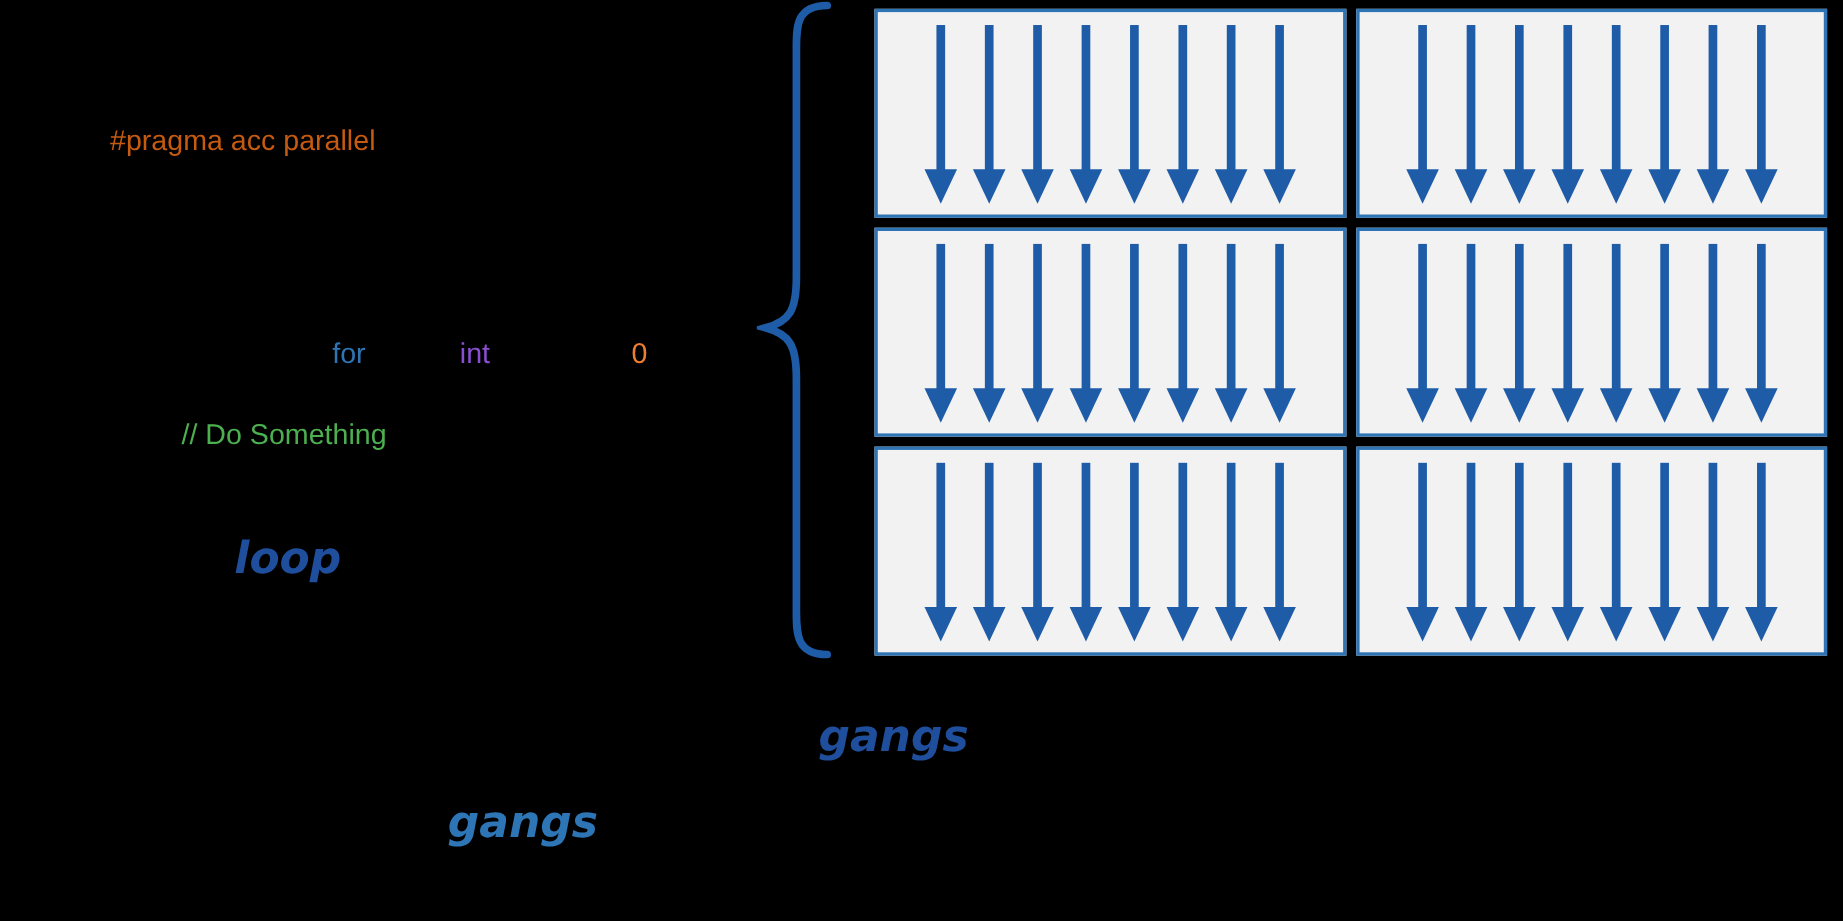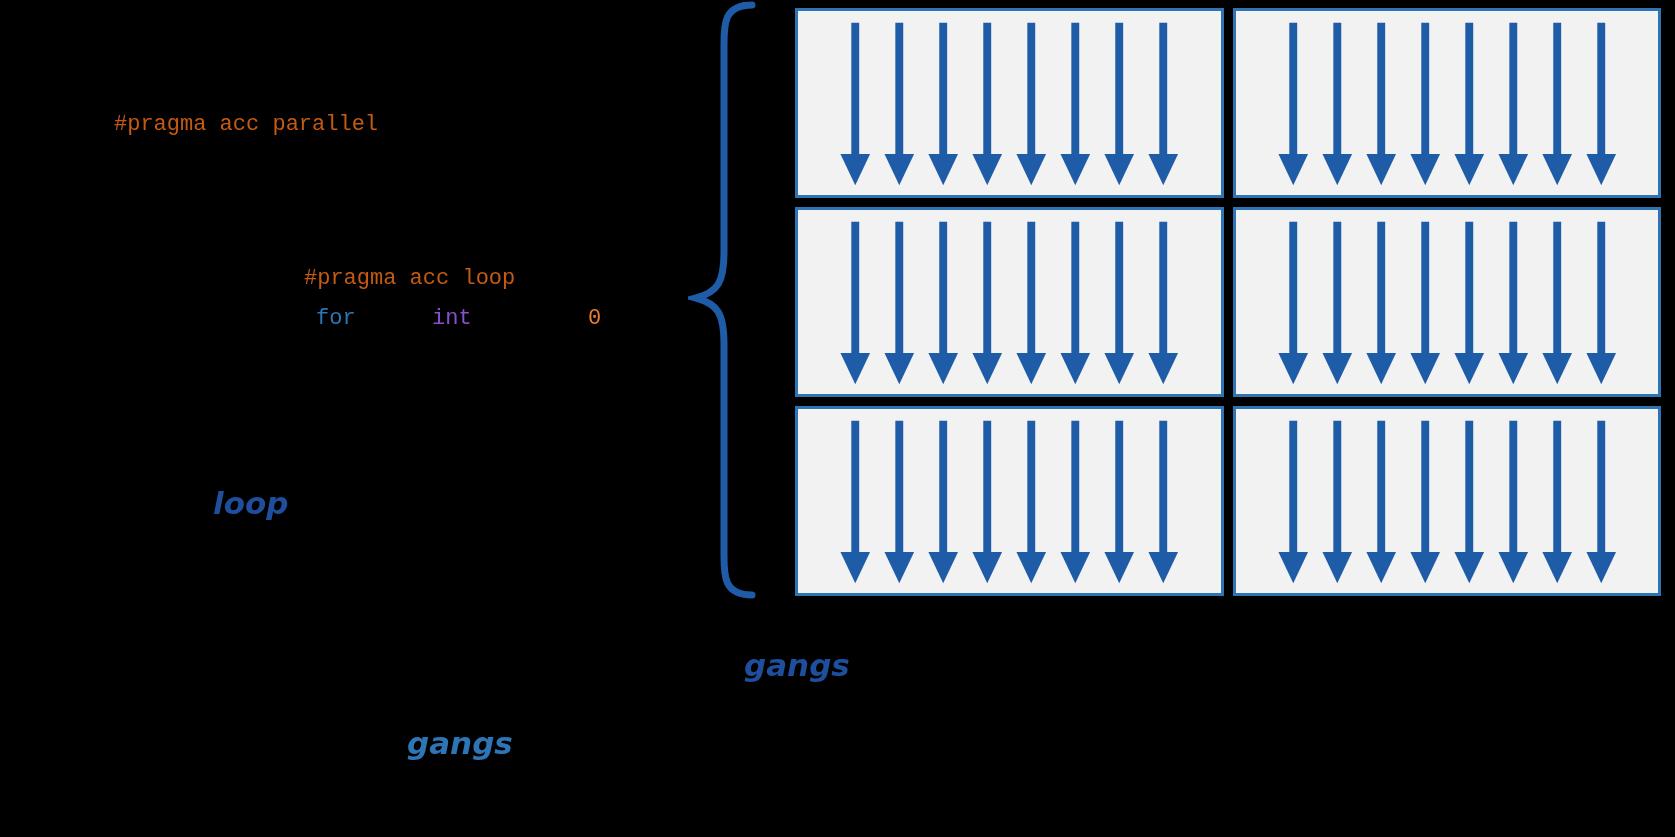--- a/index.html
+++ b/index.html
@@ -10,38 +10,37 @@
   .slide {
     position: relative;
     width: 1675px;
     height: 837px;
     background: var(--background, #000);
     overflow: hidden;
     font-family: "DejaVu Sans", sans-serif;
   }
   .code-line {
     position: absolute;
-    font-family: Liberation Mono, monospace;
-    font-size: 22px;
+    font-family: Liberation Sans, sans-serif;
+    font-size: 26px;
     white-space: pre;
     line-height: 1.2;
-    margin-left: 14px;
   }
   .pragma   { color: var(--pragma-orange); }
   .kw-for   { color: var(--keyword-blue); }
   .kw-int   { color: var(--type-purple); }
   .num-lit  { color: var(--number-orange); }
   .comment  { color: var(--comment-green); }
 
   .anno-label {
     position: absolute;
     font-family: "DejaVu Sans", sans-serif;
     font-weight: bold;
     font-style: italic;
-    font-size: 31px;
+    font-size: 40px;
     line-height: 1.1;
     white-space: pre;
   }
   .lbl-dark  { color: var(--label-dark-blue); }
   .lbl-light { color: var(--label-light-blue); }
 
   .brace {
     position: absolute;
     left: 688px;
     top: 0px;
@@ -79,26 +78,26 @@
     fill: var(--arrow-blue);
   }
 </style>
 </head>
 <body>
 
 <div class="slide">
 
   <div class="code-line pragma" style="left:100px; top:112px">#pragma acc parallel</div>
 
-  <div class="code-line pragma" style="left:290px; top:266px">#pragma acc loop</div>
 
   <div class="code-line kw-for" style="left:302px; top:306px">for</div>
   <div class="code-line kw-int" style="left:418px; top:306px">int</div>
   <div class="code-line num-lit" style="left:574px; top:306px">0</div>
 
+  <div class="code-line comment" style="left:165px; top:380px">// Do Something</div>
 
   <div class="anno-label lbl-dark" style="left:213px; top:486px">loop</div>
   <div class="anno-label lbl-dark" style="left:744px; top:648px">gangs</div>
   <div class="anno-label lbl-light" style="left:407px; top:726px">gangs</div>
 
   <svg class="brace" viewBox="0 0 80 600">
     <path d="M 64 5 C 36 5 36 24 36 44 L 36 252 C 36 282 30 292 8 298 C 30 304 36 314 36 344 L 36 556 C 36 576 36 595 64 595"></path>
   </svg>
 
   <div class="gang-grid" style="grid-template-columns: repeat(2, 1fr); grid-template-rows: repeat(3, 1fr);">

